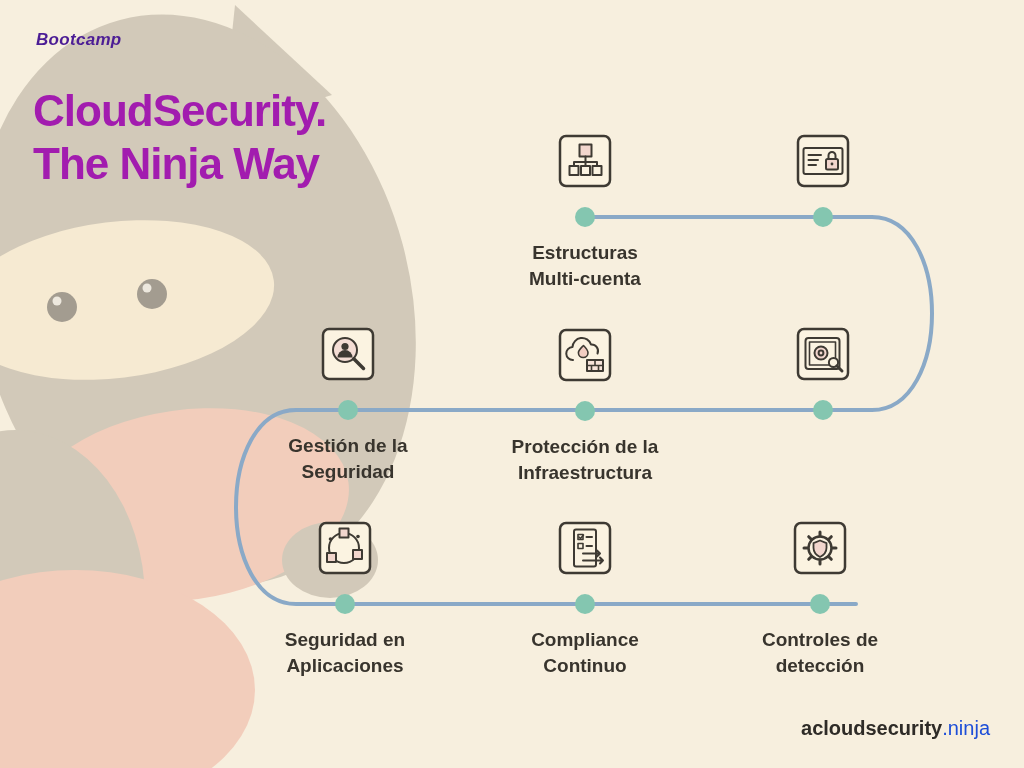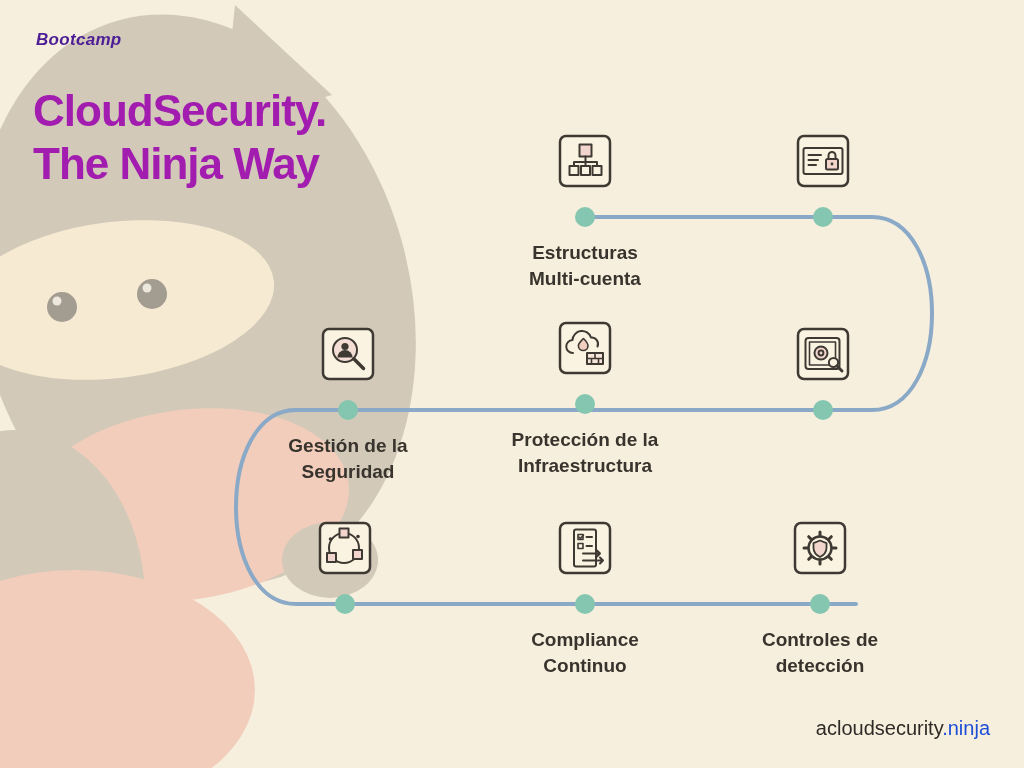--- a/index.html
+++ b/index.html
@@ -17,40 +17,40 @@
   }
   .title{
     position:absolute;left:33px;top:56px;z-index:3;
     font-size:44px;font-weight:700;letter-spacing:-1px;line-height:1.2;
     white-space:pre-line;color:#a21caf;
   }
   .footer{
     position:absolute;right:34px;bottom:28px;z-index:3;
     font-size:20px;color:#2e2b27;
   }
-  .footer .bold{font-weight:400;}
+  .footer .bold{font-weight:700;}
   .footer .light{font-weight:400;color:#1d4ed8;}
   .node{
     position:absolute;width:220px;z-index:2;
     display:flex;flex-direction:column;align-items:center;justify-content:center;
   }
   .icon-box{display:block;width:56px;height:56px;}
   .dot{
     width:20px;height:20px;border-radius:50%;
     background:#84c6b0;margin-top:18px;
   }
   .label{
     margin-top:13px;font-size:19px;font-weight:700;line-height:1.38;
     text-align:center;white-space:pre-line;color:#38342d;
   }
   
   .n1{left:475px;top:133px;}
   .n2{left:713px;top:133px;}
   .n3{left:238px;top:326px;}
-  .n4{left:475px;top:320px;}
+  .n4{left:475px;top:327px;}
   .n5{left:713px;top:326px;}
   .n6{left:235px;top:520px;}
   .n7{left:475px;top:520px;}
   .n8{left:710px;top:520px;}
 </style>
 </head>
 <body>
 
 <svg class="watermark" width="560" height="768" viewBox="0 0 560 768" aria-hidden="true">
   <g opacity="0.45">
@@ -157,20 +157,22 @@
     <g fill="none" stroke="#3e3a33" stroke-width="2" stroke-linecap="round" stroke-linejoin="round">
       <circle cx="27" cy="28" r="15"></circle>
       <rect x="22.5" y="8.5" width="9" height="9" fill="#f2d6cd"></rect>
       <rect x="10" y="33" width="9" height="9" fill="#f2d6cd"></rect>
       <rect x="36" y="30" width="9" height="9" fill="#f2d6cd"></rect>
       <circle cx="13.5" cy="19" r="1.8" fill="#3e3a33" stroke="none"></circle>
       <circle cx="41" cy="16.5" r="1.8" fill="#3e3a33" stroke="none"></circle>
     </g>
   </svg>
   <div class="dot"></div>
+  <div class="label">Seguridad en
+Aplicaciones</div>
 </div>
 
 <div class="node n7">
   <svg class="icon-box" viewBox="0 0 56 56">
     <rect x="3" y="3" width="50" height="50" rx="6" fill="#fbf3e1" stroke="#3e3a33" stroke-width="2.5"></rect>
     <g fill="none" stroke="#3e3a33" stroke-width="2" stroke-linecap="round" stroke-linejoin="round">
       <rect x="17" y="9.5" width="22" height="37" rx="2" fill="#fbf3e1"></rect>
       <rect x="21" y="14.5" width="5" height="5" stroke-width="1.6"></rect>
       <path d="M22 17 l1.5 1.5 L26.5 15" stroke-width="1.6"></path>
       <path d="M29.5 17 H35"></path>

